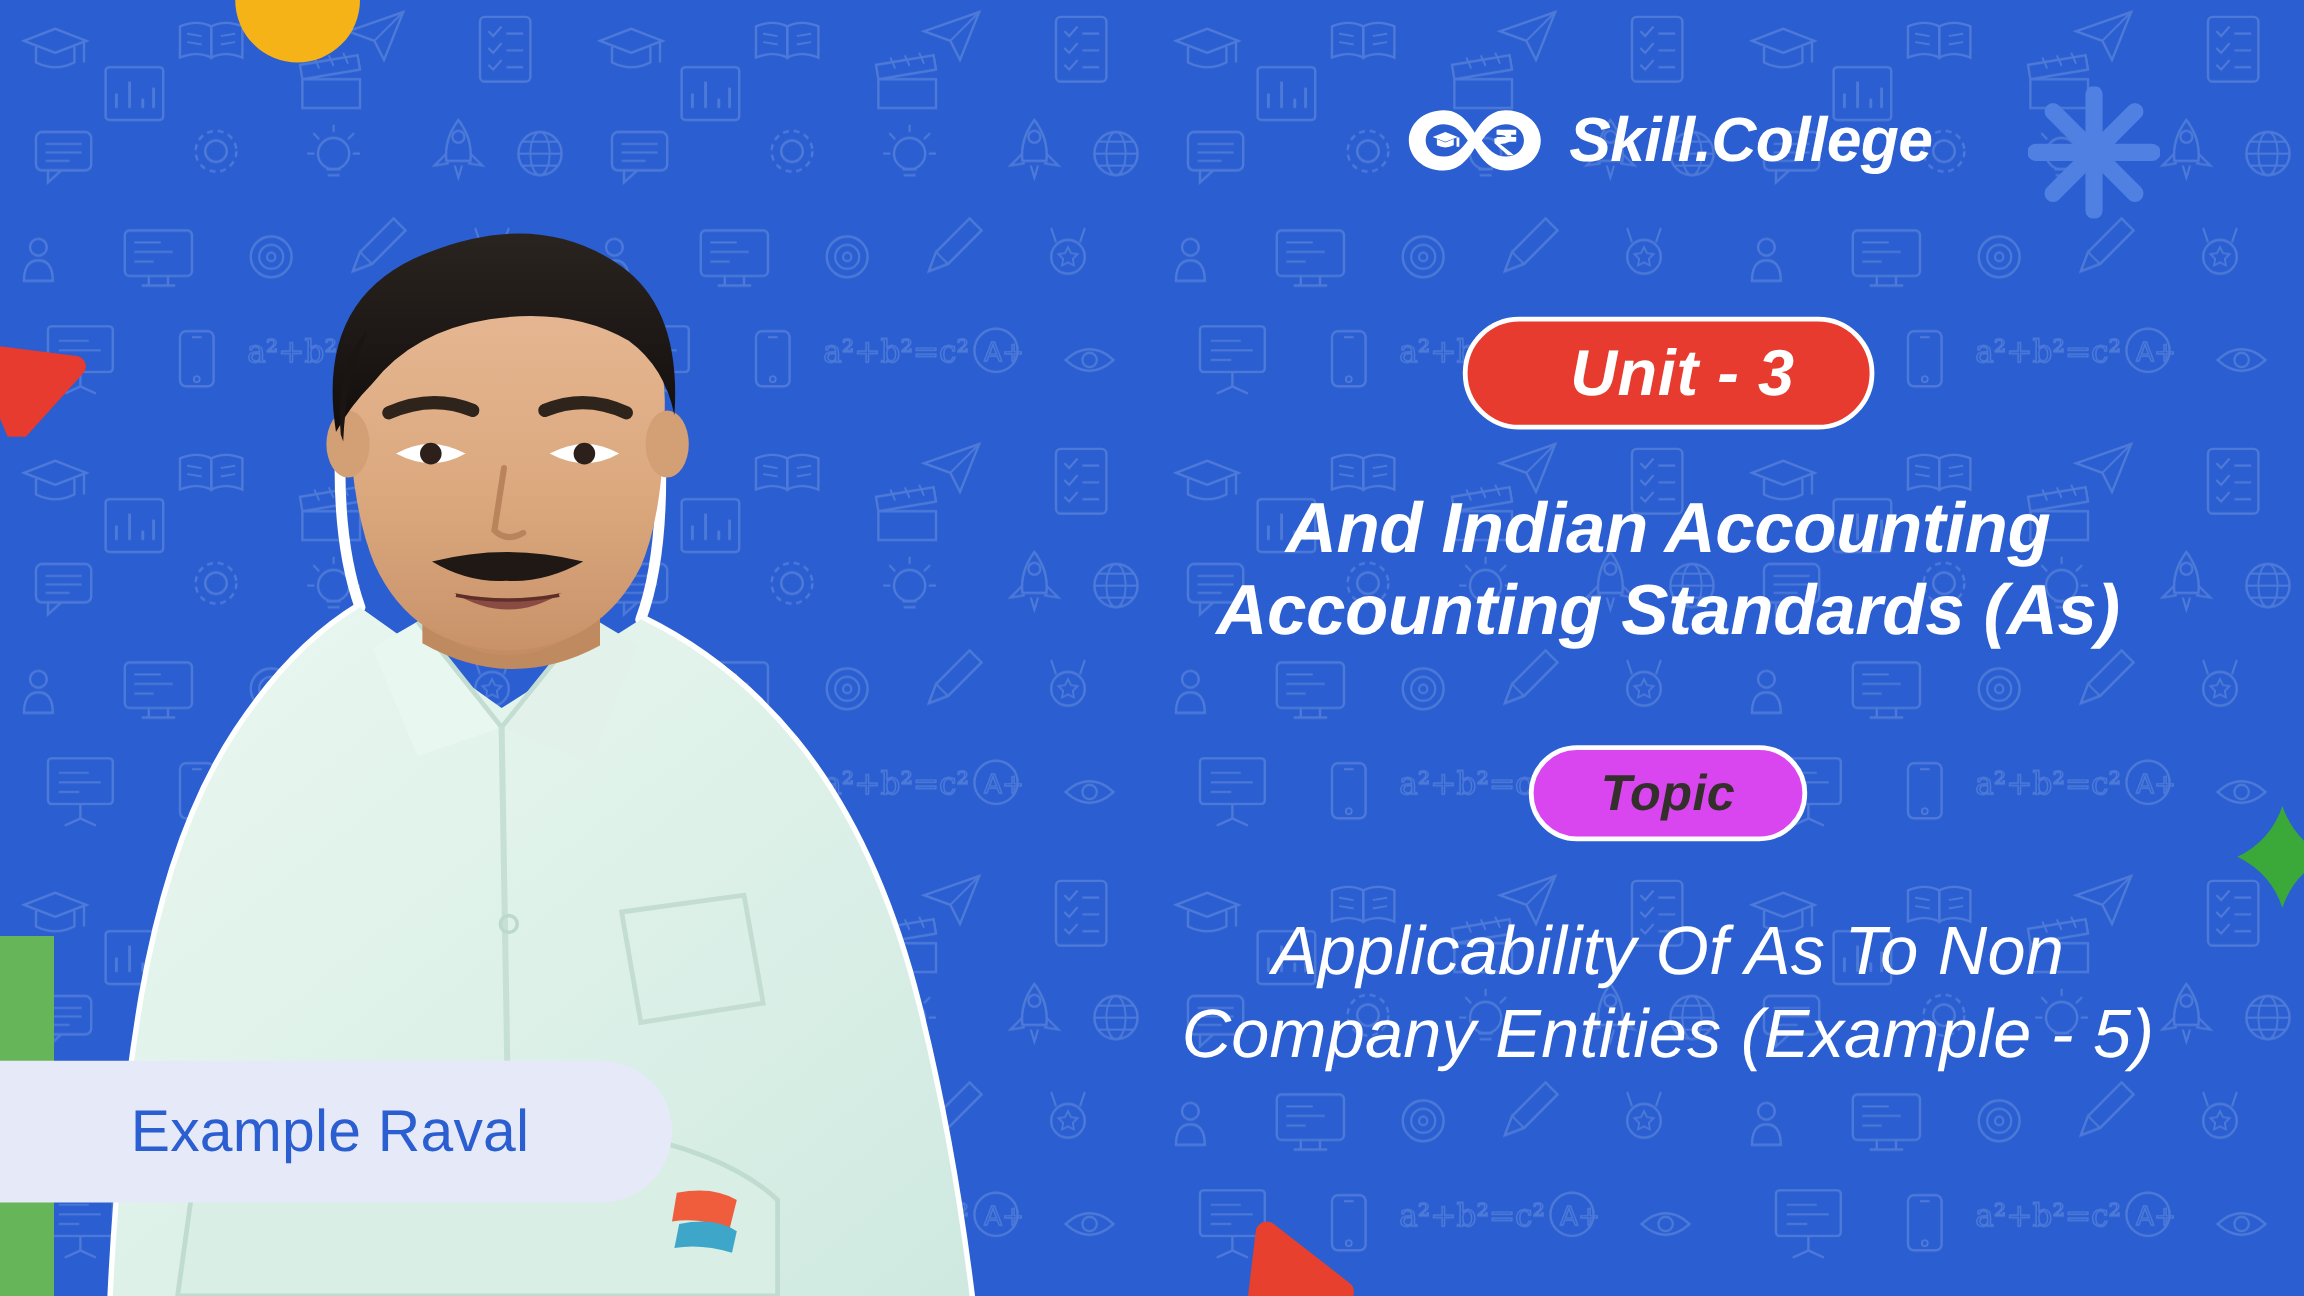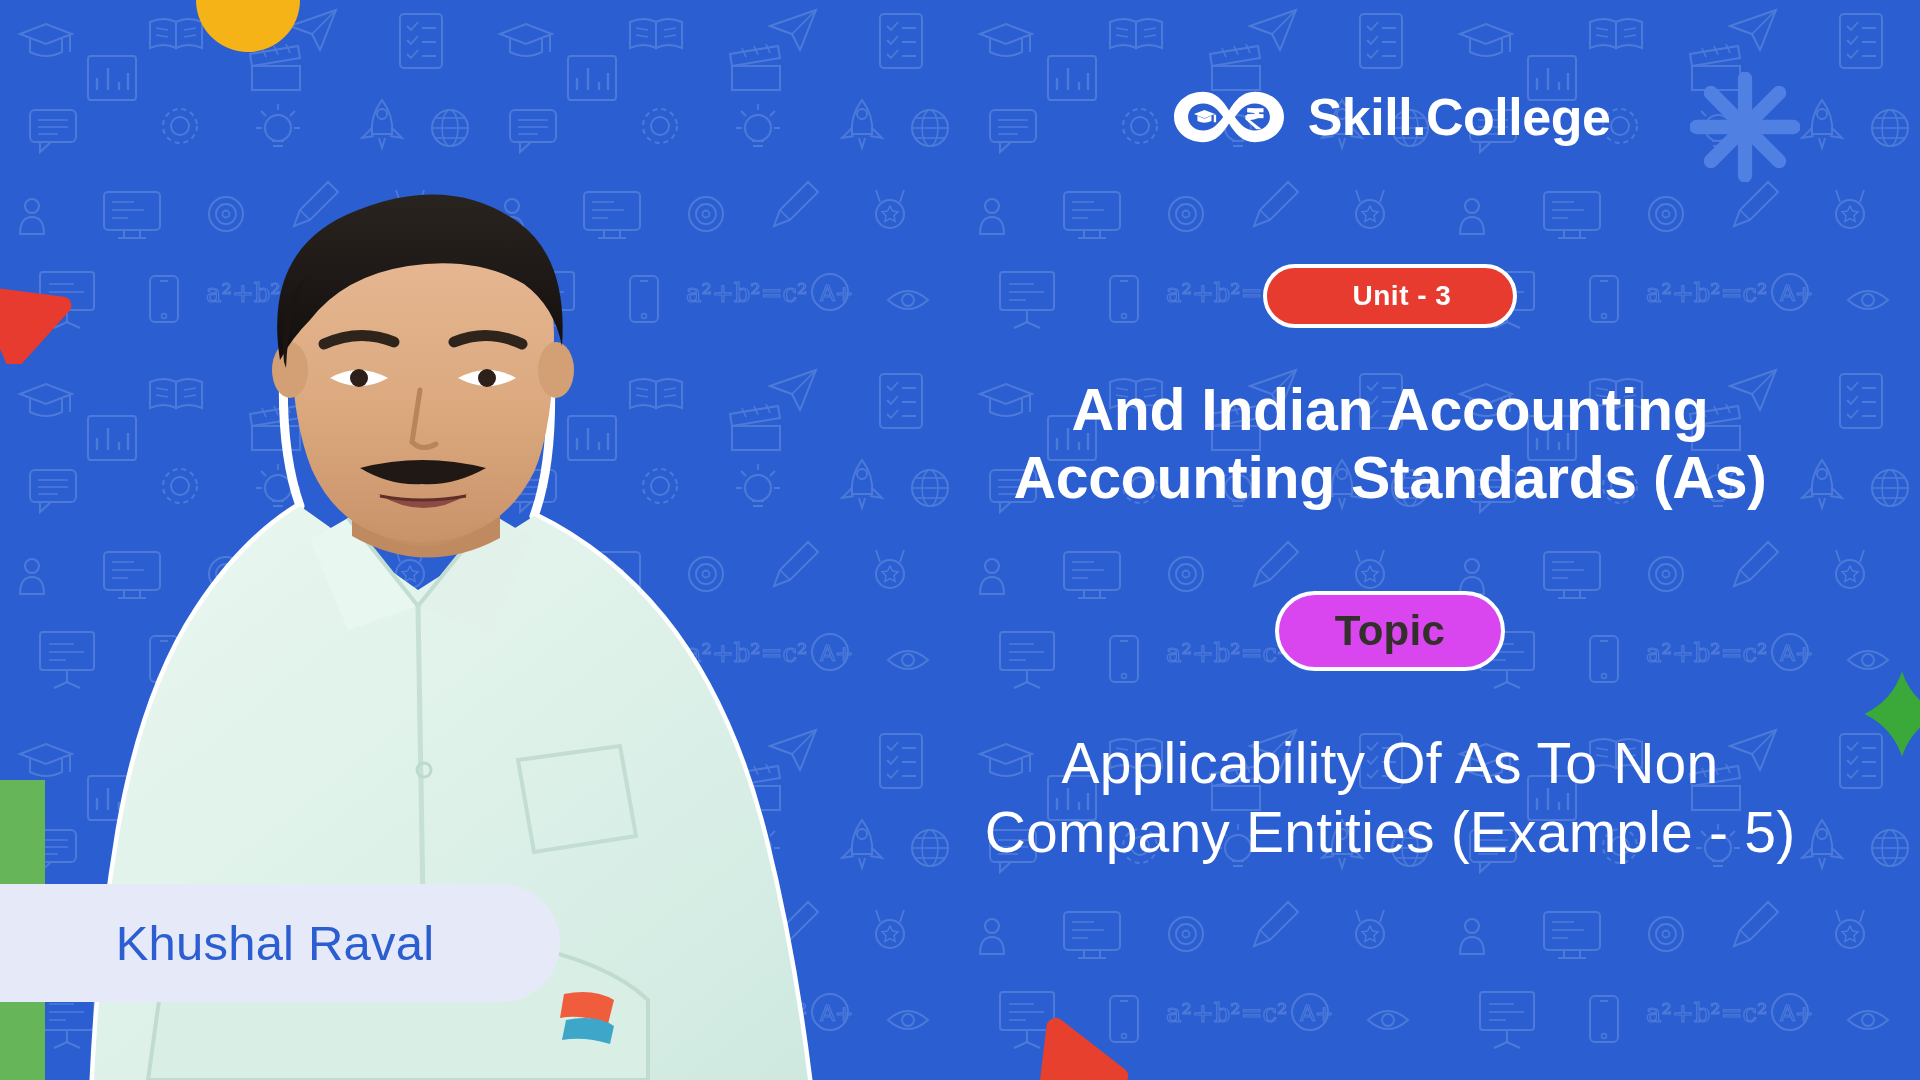--- a/index.html
+++ b/index.html
@@ -85,20 +85,21 @@
   }
 
   
   .content {
     position:absolute;
     left:860px; top:0;
     width:1060px; height:1048px;
     display:flex;
     flex-direction:column;
     align-items:center;
+    font-style:italic;
   }
 
   
   .brand {
     display:flex;
     align-items:center;
     gap:20px;
     margin-top:86px;
   }
   .brand-mark { width:118px; height:62px; flex:0 0 auto; }
@@ -119,21 +120,21 @@
     border:4px solid #ffffff;
     border-radius:60px;
     white-space:nowrap;
   }
   .unit-pill {
     margin-top:116px;
     background:#e63b2e;
     padding:12px 62px;
   }
   .unit-pill .pill-text {
-    font-size:28px;
+    font-size:54px;
     font-weight:700;
     color:#ffffff;
     letter-spacing:.5px;
     margin-left:24px;
   }
 
   
   .main-title {
     margin-top:48px;
     text-align:center;
@@ -415,21 +416,21 @@
       <path d="M312 398 Q374 382 438 398 Q406 416 374 414 Q342 416 312 398 Z" fill="#1f1814"></path>
 
       <path d="M330 424 Q374 438 420 424 Q376 452 330 424 Z" fill="#8a4b42"></path>
       <path d="M332 426 Q374 434 418 426" fill="none" stroke="#5e2f29" stroke-width="3"></path>
 
       <path d="M310 452 Q374 482 440 452 Q376 500 310 452 Z" fill="#c9936a" opacity=".45"></path>
     </svg>
   </div>
 
   <div class="name-banner">
-    <span class="name-text">Khushal Raval</span>
+    <span class="name-text">Example Raval</span>
   </div>
 
   <div class="content">
 
     <div class="brand">
       <span class="brand-mark">
         <svg viewBox="0 0 200 106" xmlns="http://www.w3.org/2000/svg">
           <path d="M56 10 C26 10 6 30 6 53 C6 76 26 96 56 96
                    C78 96 90 80 100 64 C110 80 122 96 144 96
                    C174 96 194 76 194 53 C194 30 174 10 144 10

